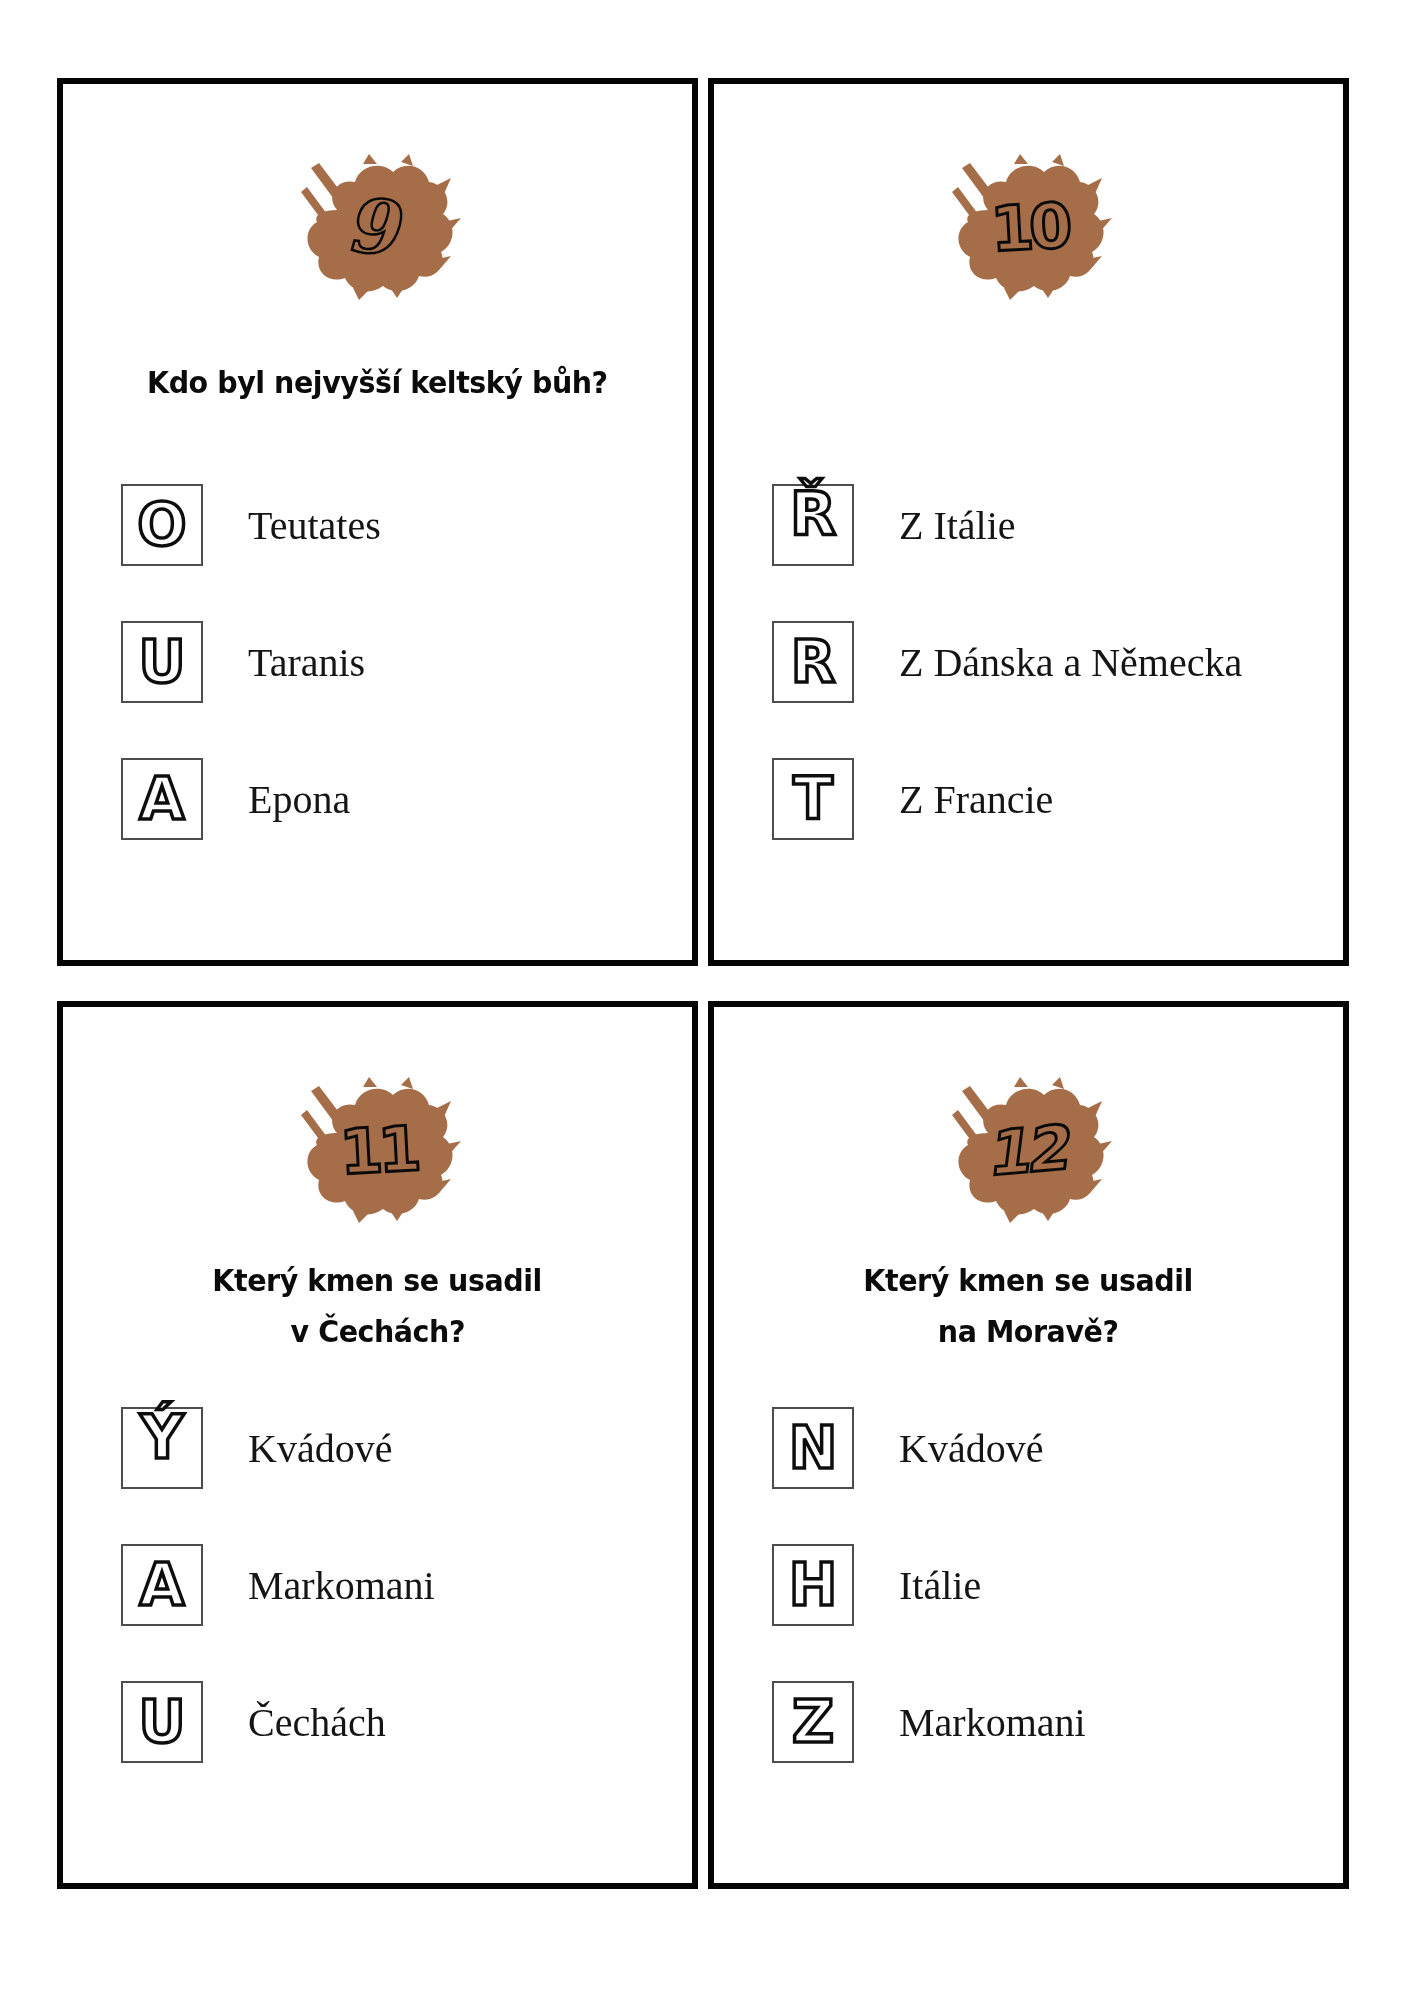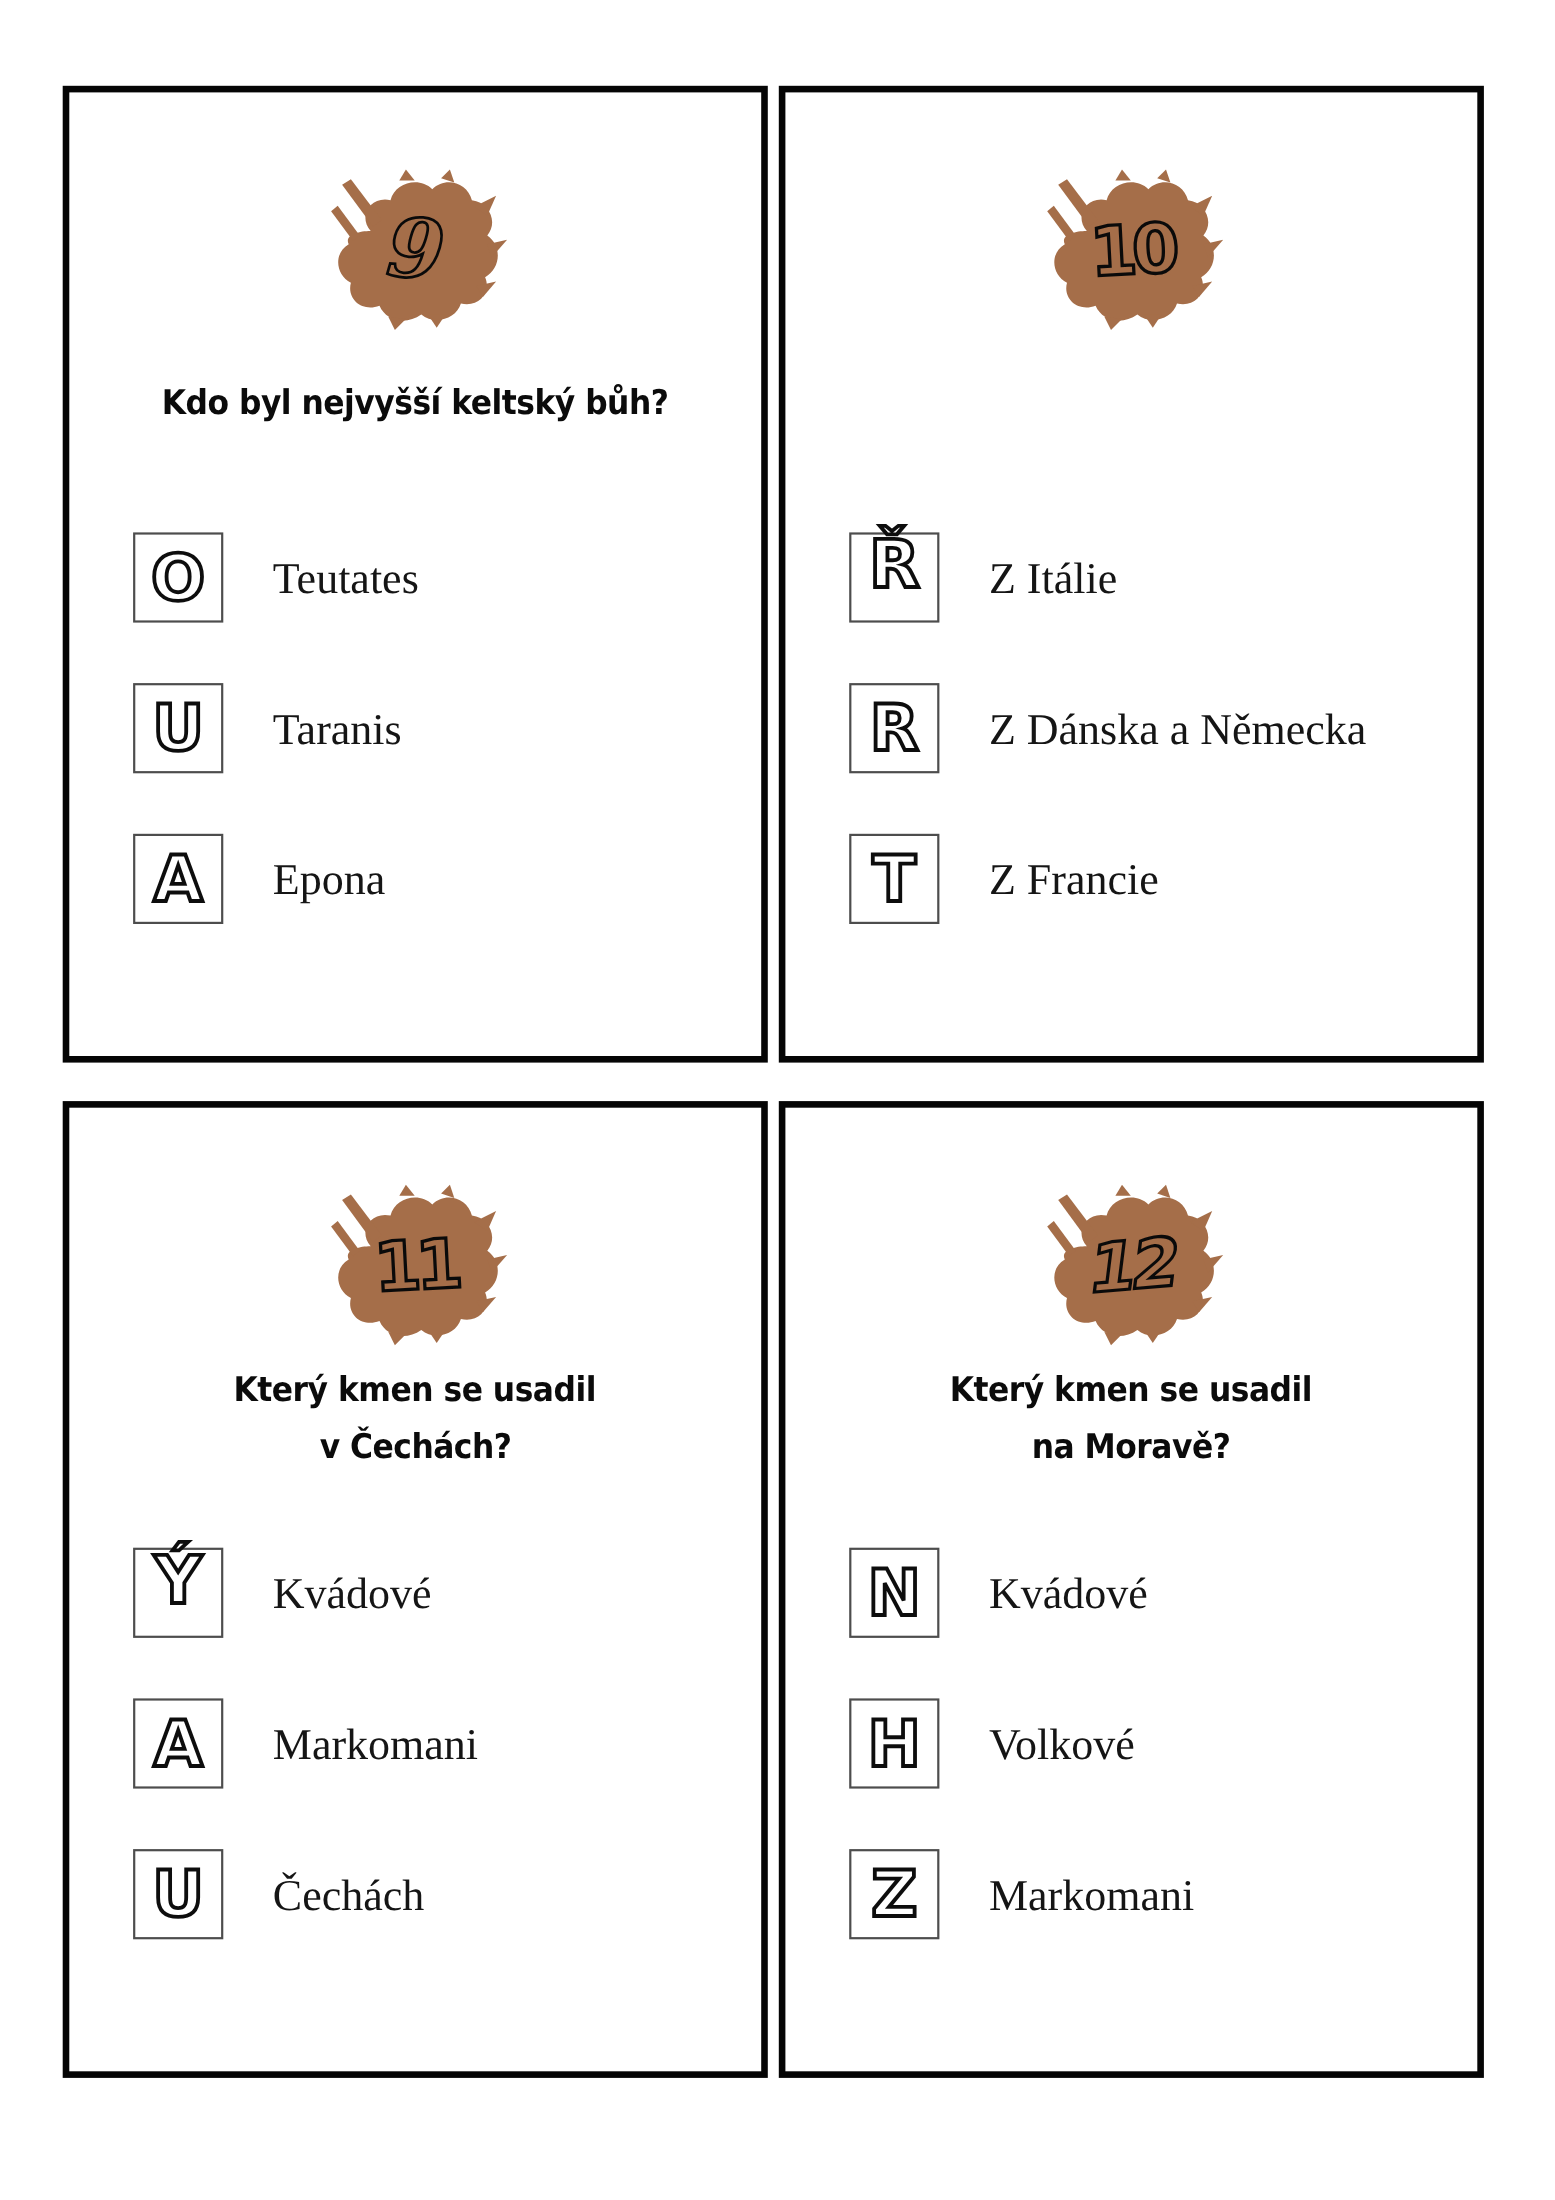--- a/index.html
+++ b/index.html
@@ -26,21 +26,21 @@
     -webkit-text-stroke:3px #0a0a0a;
     transform:rotate(-3deg);
   }
   .splotch-number.script {
     font-family:"DejaVu Serif","Liberation Serif",serif; font-style:italic;
     font-size:74px; letter-spacing:0; -webkit-text-stroke:2.5px #0a0a0a; transform:rotate(5deg);
   }
   .splotch-number.slant { transform:skewX(-12deg) rotate(-5deg); }
 
   .question {
-    position:absolute; top:224px; left:14px; right:14px; height:116px;
+    position:absolute; top:240px; left:14px; right:14px; height:116px;
     display:flex; flex-direction:column; align-items:center; justify-content:center; gap:15px;
     font-weight:700; font-size:31px; letter-spacing:-0.5px; color:#0b0b0b; text-align:center;
   }
   .qline { transform:scaleX(0.92); white-space:nowrap; }
 
   .answers {
     position:absolute; top:400px; left:58px; right:24px;
     display:flex; flex-direction:column; gap:55px;
   }
   .answer-row { display:flex; align-items:center; }
@@ -190,21 +190,21 @@
       <div class="answer-row">
         <span class="letter-box">
             <span class="letter">N</span>
           </span>
         <span class="answer-label">Kvádové</span>
       </div>
       <div class="answer-row">
         <span class="letter-box">
             <span class="letter">H</span>
           </span>
-        <span class="answer-label">Volkové</span>
+        <span class="answer-label">Itálie</span>
       </div>
       <div class="answer-row">
         <span class="letter-box">
             <span class="letter">Z</span>
           </span>
         <span class="answer-label">Markomani</span>
       </div>
     </div>
   </div>
 

